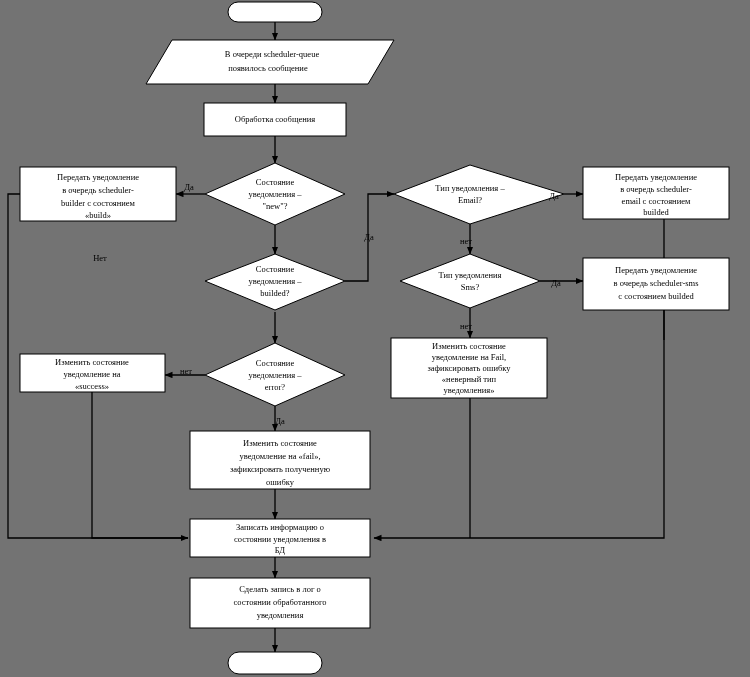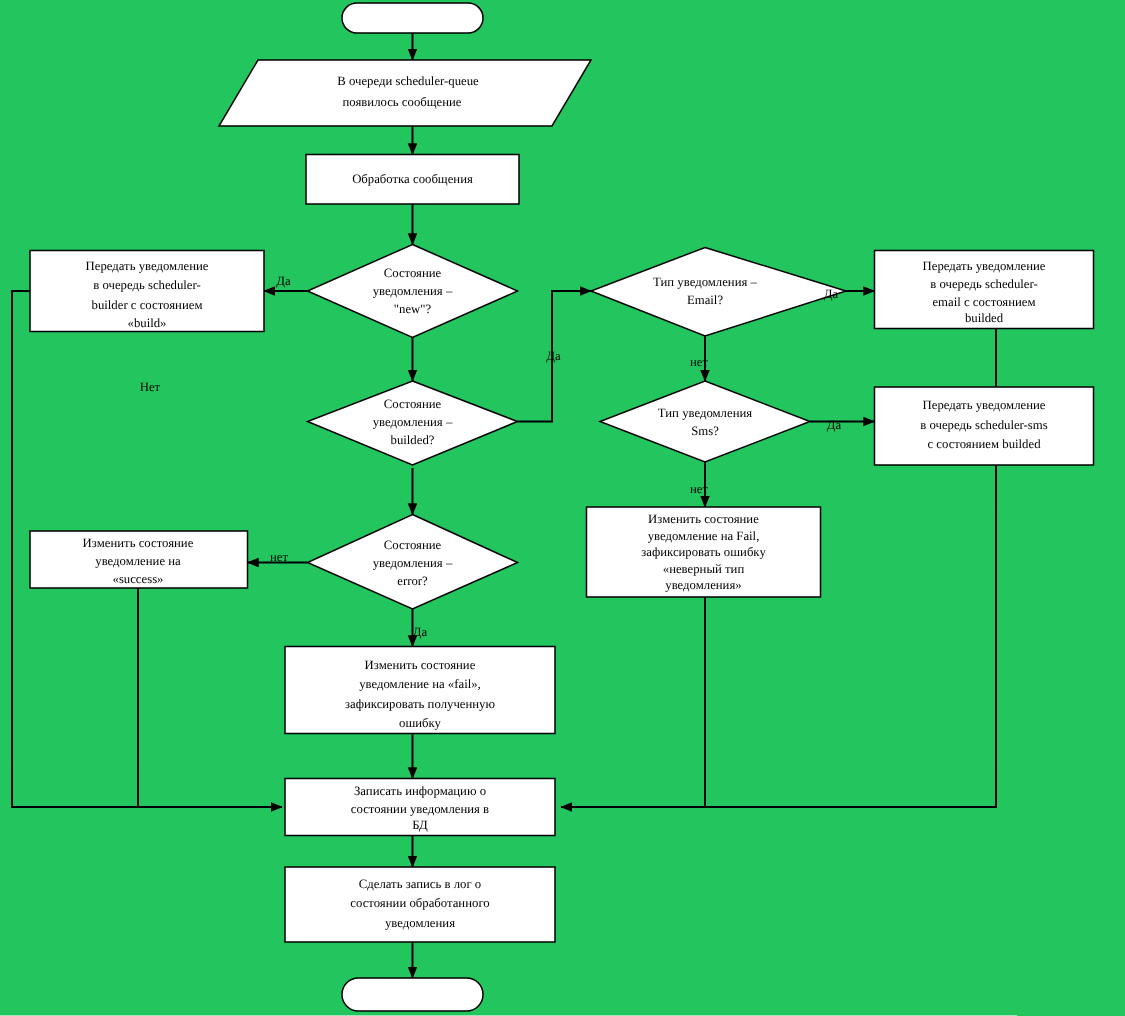--- a/index.html
+++ b/index.html
@@ -4,21 +4,21 @@
 <style>
   html, body {
     margin: 0;
     padding: 0;
     background: #ffffff;
   }
   #page {
     position: relative;
     width: 750px;
     height: 677px;
-    background: #22c55e;
+    background: #737373;
     font-family: "Liberation Serif", serif;
     overflow: hidden;
   }
   svg#flow {
     position: absolute;
     left: 0;
     top: 0;
     width: 750px;
     height: 677px;
   }

